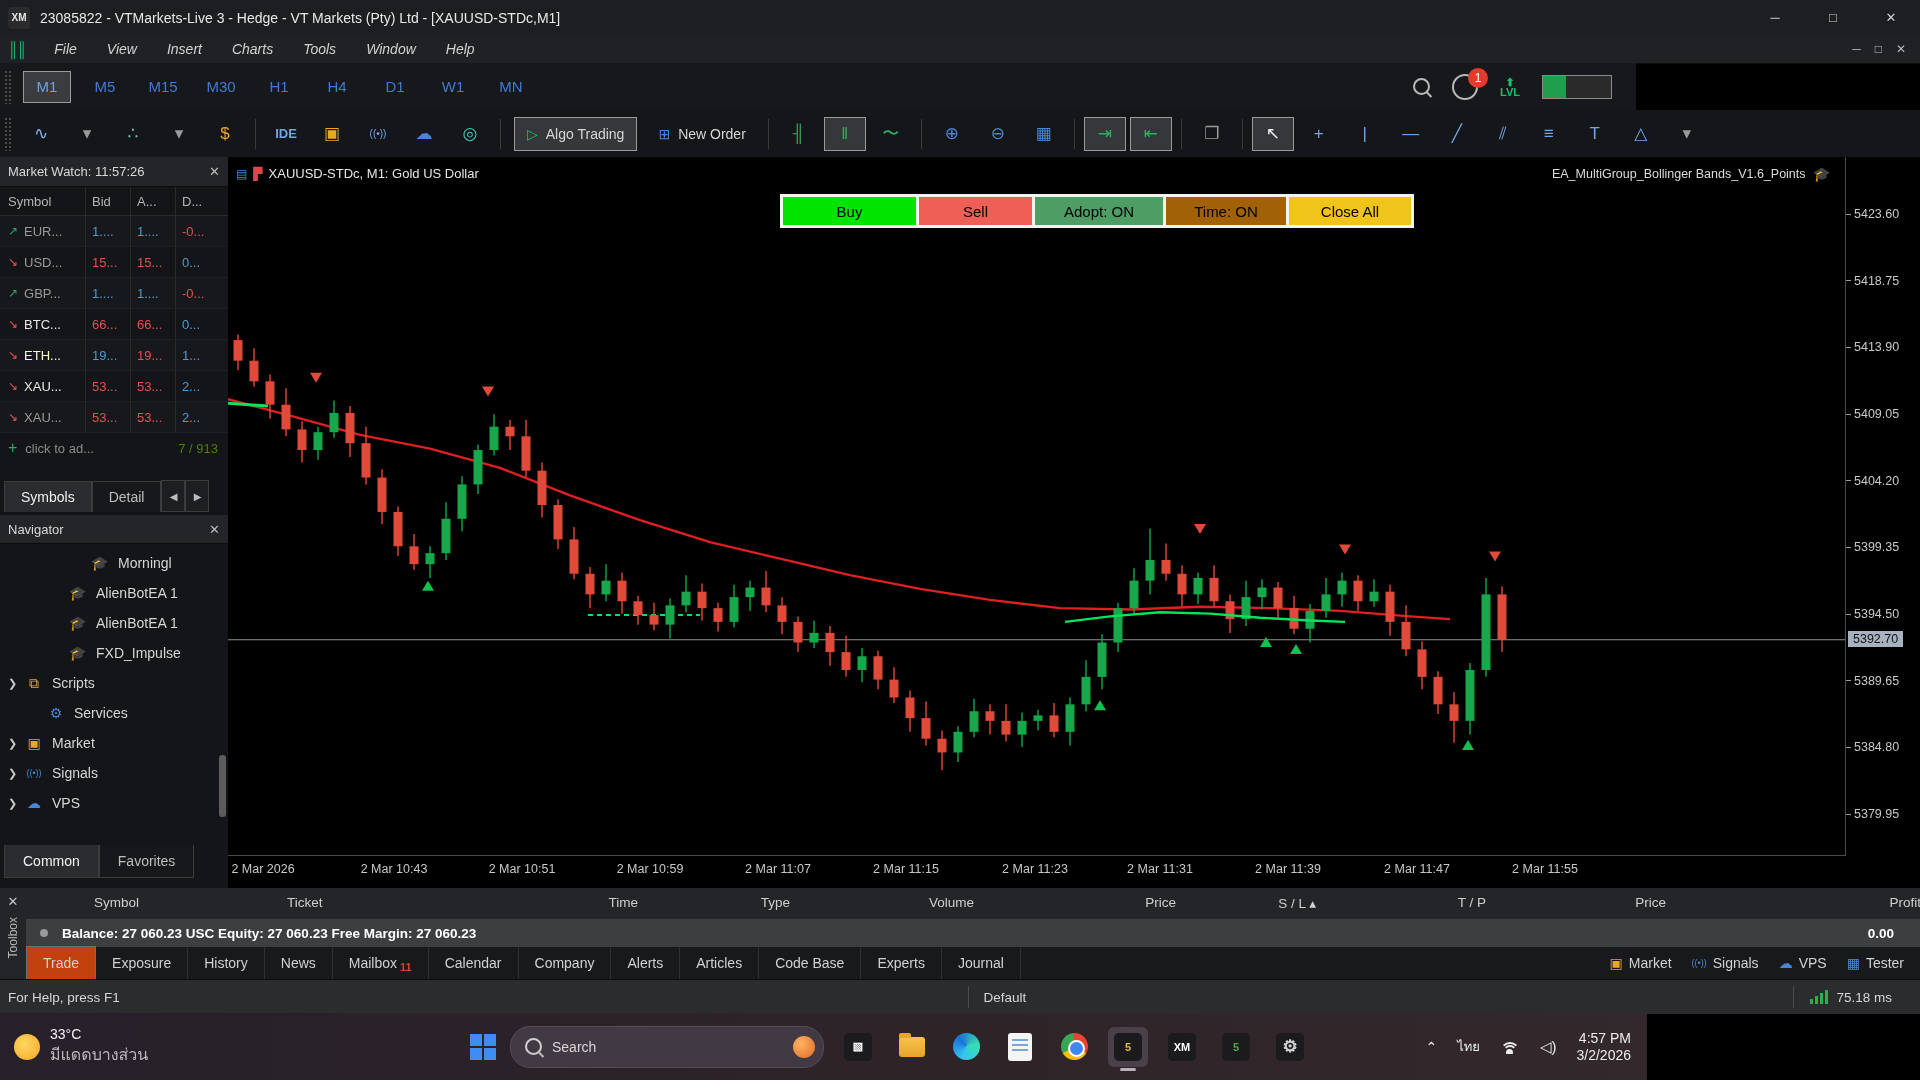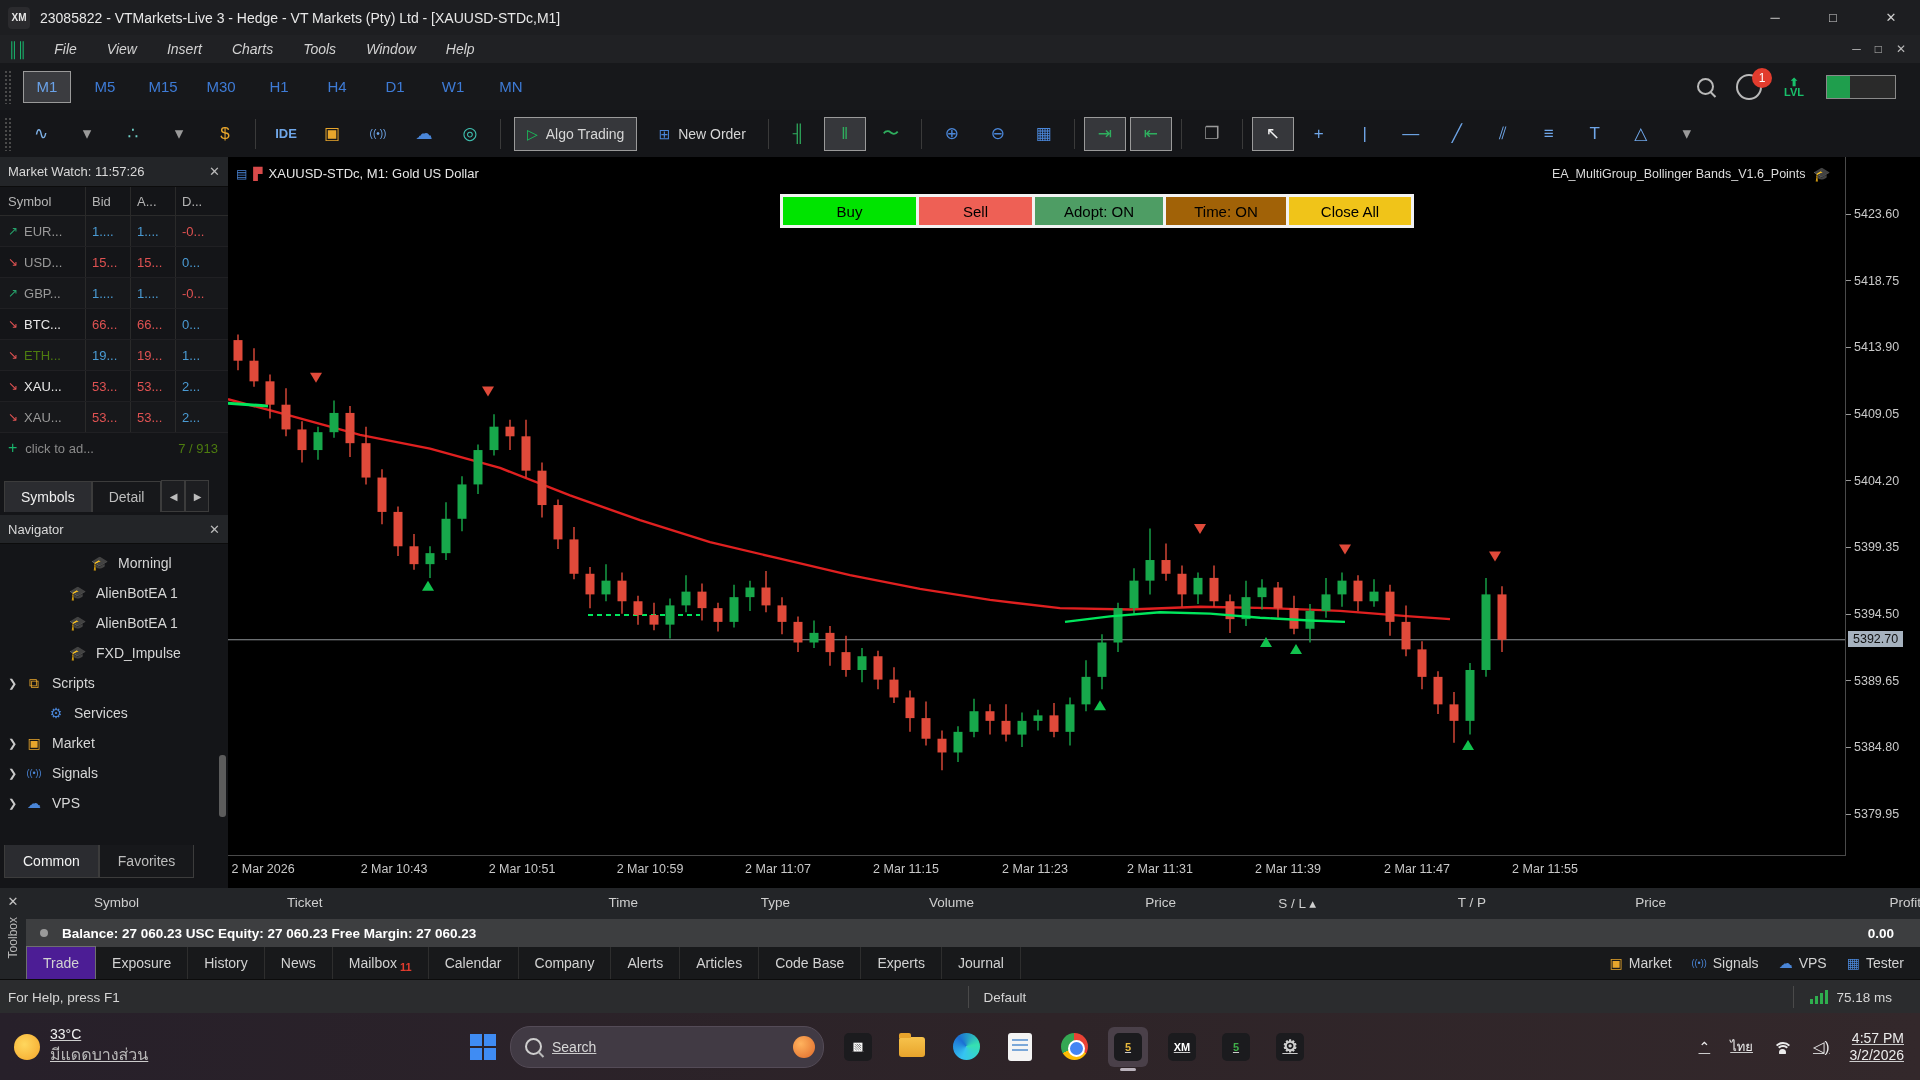--- a/index.html
+++ b/index.html
@@ -10,21 +10,21 @@
   .app-ico{width:22px;height:22px;margin:0 10px 0 8px;background:#2b2b2e;border-radius:4px;color:#e6e6e6;
            font-size:10px;font-weight:bold;display:flex;align-items:center;justify-content:center;}
   .title-text{color:#e8e8e8;font-size:14px;}
   .win-btns{margin-left:auto;display:flex;height:35px;}
   .win-btn{width:58px;height:35px;display:flex;align-items:center;justify-content:center;color:#cfcfcf;font-size:13px;}
   .menubar{position:absolute;left:0;top:35px;width:1920px;height:28px;background:#202124;display:flex;align-items:center;border-bottom:1px solid #0c0c0c;}
   .mt-logo{color:#19b36b;font-size:15px;margin:0 14px 0 8px;font-weight:bold;letter-spacing:-2px;}
   .menu-item{padding:0 15px;color:#d2d2d2;font-size:14px;height:28px;display:flex;align-items:center;}
   .mini-ctrl{margin-left:auto;display:flex;gap:14px;padding-right:14px;color:#bbb;font-size:12px;}
   
-  .tbrow1{position:absolute;left:0;top:63px;width:1920px;height:47px;background:#17181b;display:flex;align-items:center;border-bottom:1px solid #0a0a0a;}
+  .tbrow1{position:absolute;left:0;top:63px;width:1636px;height:47px;background:#17181b;display:flex;align-items:center;border-bottom:1px solid #0a0a0a;}
   .grip{width:8px;height:34px;margin:0 6px 0 4px;background-image:radial-gradient(#4a4a4a 1px,transparent 1.2px);background-size:4px 4px;}
   .tf-btn{min-width:34px;padding:0 6px;height:30px;margin:0 5px;display:flex;align-items:center;justify-content:center;
           color:#3e7bd6;font-size:15px;border:1px solid transparent;}
   .tf-btn.sel{background:#3b3c40;border:1px solid #9a9a9a;color:#6aa2e8;}
   .tr-right{margin-left:auto;display:flex;align-items:center;gap:22px;padding-right:24px;}
   .mag{width:13px;height:13px;border:2px solid #b9b9b9;border-radius:50%;position:relative;}
   .mag::after{content:"";position:absolute;width:2px;height:7px;background:#b9b9b9;transform:rotate(-45deg);left:13px;top:11px;}
   .avatar{width:22px;height:22px;border:2px solid #b9b9b9;border-radius:50%;position:relative;}
   .avatar .badge{position:absolute;top:-8px;right:-12px;background:#e23c2e;color:#fff;border-radius:50%;width:20px;height:20px;
                  display:flex;align-items:center;justify-content:center;font-size:12px;}
@@ -77,31 +77,31 @@
   
   .toolbox{position:absolute;left:0;top:888px;width:1920px;height:91px;background:#1b1c1e;}
   .tb-strip{position:absolute;left:0;top:0;width:26px;height:91px;background:#232528;border-right:1px solid #0c0c0c;display:flex;flex-direction:column;align-items:center;}
   .tb-strip .x{margin-top:6px;color:#c5c5c5;font-size:13px;}
   .tb-vert{margin-top:8px;color:#b9b9b9;font-size:12px;writing-mode:vertical-rl;transform:rotate(180deg);}
   .tb-colhead{position:absolute;left:26px;top:0;width:1894px;height:31px;background:#232528;border-bottom:1px solid #0c0c0c;color:#cfcfcf;font-size:13.5px;}
   .tb-colhead span{position:absolute;top:7px;}
   .tb-balance{position:absolute;left:26px;top:31px;width:1894px;height:28px;background:#3d3e40;color:#fff;font-weight:bold;font-size:13.5px;display:flex;align-items:center;}
   .tb-tabs{position:absolute;left:26px;top:59px;width:1894px;height:32px;display:flex;align-items:center;background:#18191b;}
   .tbtab{padding:0 16px;height:32px;display:flex;align-items:center;color:#d2d2d2;font-size:14px;border-right:1px solid #2e2e2e;position:relative;}
-  .tbtab.sel{background:#4c1d95;border:1px solid #6f6f6f;}
+  .tbtab.sel{background:#c2410c;border:1px solid #6f6f6f;}
   .tbtab .mbadge{color:#e23c2e;font-size:11px;font-weight:bold;margin-left:3px;margin-top:8px;}
   .tb-right{margin-left:auto;display:flex;align-items:center;gap:20px;padding-right:16px;color:#d2d2d2;font-size:14px;}
   .tb-right .it{display:flex;align-items:center;gap:6px;}
   
   .statusbar{position:absolute;left:0;top:979px;width:1920px;height:34px;background:#2b2c2e;display:flex;align-items:center;color:#d6d6d6;font-size:13.5px;border-top:1px solid #0c0c0c;}
   .sb-sep{width:1px;height:22px;background:#4a4a4a;}
   .bars{display:flex;align-items:flex-end;gap:2px;height:14px;margin-right:8px;}
   .bars i{width:3px;background:#2fae4e;display:block;}
   
-  .taskbar{position:absolute;left:0;top:1013px;width:1920px;height:67px;background:linear-gradient(90deg,#27202a 0%,#2e2428 55%,#33282b 100%);display:flex;align-items:center;text-decoration:underline;}
+  .taskbar{position:absolute;left:0;top:1013px;width:1647px;height:67px;background:linear-gradient(90deg,#27202a 0%,#2e2428 55%,#33282b 100%);display:flex;align-items:center;}
   .weather{display:flex;align-items:center;gap:10px;padding-left:14px;width:240px;}
   .sun{width:26px;height:26px;border-radius:50%;background:radial-gradient(circle at 40% 40%,#ffd75e,#f4a62a);} 
   .wtxt div:first-child{color:#f0f0f0;font-size:14px;}
   .wtxt div:last-child{color:#b9b9b9;font-size:16px;}
   .tb-center{display:flex;align-items:center;gap:14px;margin-left:216px;}
   .winlogo{width:26px;height:26px;display:grid;grid-template-columns:12px 12px;grid-gap:2px;}
   .winlogo i{background:#3f8cf3;display:block;height:12px;}
   .searchpill{width:290px;height:40px;border-radius:20px;background:#413a44;border:1px solid #544b57;display:flex;align-items:center;padding:0 8px 0 14px;gap:10px;color:#d8d8d8;font-size:14px;}
   .sp-ico{width:22px;height:22px;border-radius:50%;background:radial-gradient(circle at 35% 35%,#ffb35e,#e06a2a);margin-left:auto;}
   .tk-ico{width:40px;height:40px;border-radius:6px;display:flex;align-items:center;justify-content:center;font-size:15px;font-weight:bold;position:relative;}
@@ -276,21 +276,21 @@
             <span class="dir" style="color: rgb(224, 82, 82);">↘</span>
             <span style="color: rgb(232, 232, 232);">BTC...</span>
           </span>
           <span class="c-bid" style="color: rgb(224, 82, 82);">66...</span>
           <span class="c-ask" style="color: rgb(224, 82, 82);">66...</span>
           <span class="c-chg" style="color: rgb(74, 155, 212);">0...</span>
         </div>
         <div class="mw-row">
           <span class="c-sym">
             <span class="dir" style="color: rgb(224, 82, 82);">↘</span>
-            <span style="color: #4d7c0f;">ETH...</span>
+            <span style="color: #fef9c3;">ETH...</span>
           </span>
           <span class="c-bid" style="color: rgb(74, 155, 212);">19...</span>
           <span class="c-ask" style="color: rgb(224, 82, 82);">19...</span>
           <span class="c-chg" style="color: rgb(74, 155, 212);">1...</span>
         </div>
         <div class="mw-row">
           <span class="c-sym">
             <span class="dir" style="color: rgb(224, 82, 82);">↘</span>
             <span style="color: rgb(232, 232, 232);">XAU...</span>
           </span>

